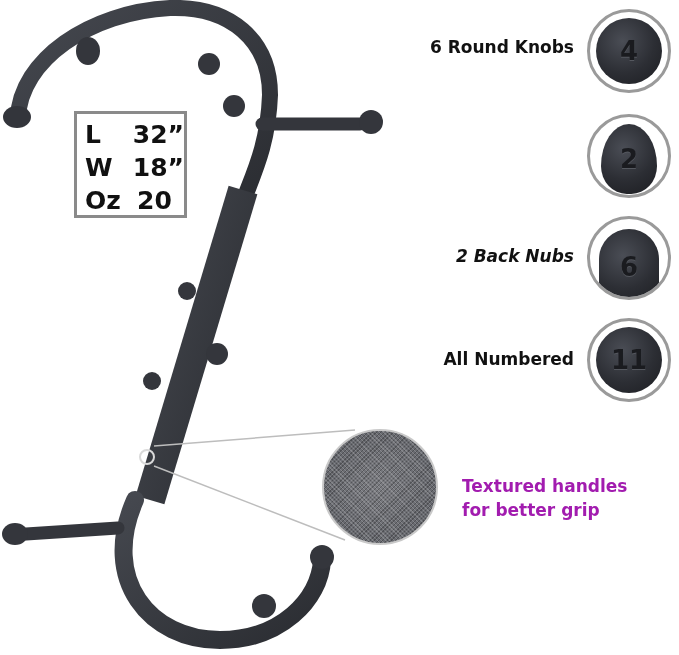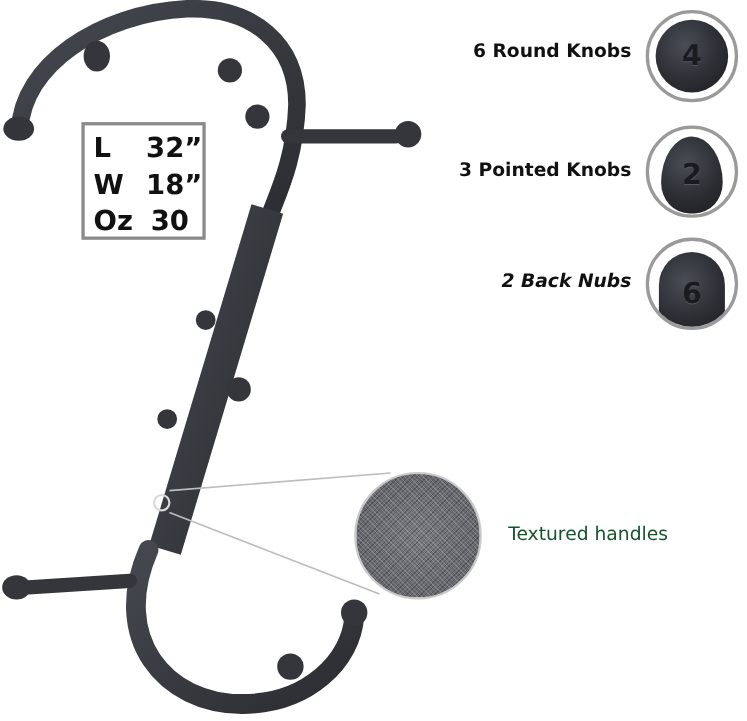--- a/index.html
+++ b/index.html
@@ -37,22 +37,22 @@
   .knob.nub { width: 60px; height: 76px; border-radius: 30px 30px 10px 10px; margin-top: 18px; }
   .texture-circle {
     position: absolute; left: 322px; top: 429px; width: 116px; height: 116px;
     border-radius: 50%; border: 2px solid #c9c9c9; box-sizing: border-box;
     background:
       repeating-linear-gradient(45deg, rgba(255,255,255,0.18) 0 1px, transparent 1px 3px),
       repeating-linear-gradient(-45deg, rgba(0,0,0,0.25) 0 1px, transparent 1px 3px),
       radial-gradient(circle at 50% 50%, #7a7b80, #5e6066);
   }
   .texture-caption {
-    position: absolute; left: 462px; top: 474px; font-weight: normal; font-size: 17px;
-    color: #14532d; line-height: 24px;
+    position: absolute; left: 462px; top: 474px; font-weight: bold; font-size: 17px;
+    color: #a21caf; line-height: 24px;
   }
 </style>
 </head>
 <body>
 
 <div class="stage">
 
   <svg class="product" width="679" height="655" viewBox="0 0 679 655">
     <defs>
       <linearGradient id="g1" x1="0" y1="0" x2="1" y2="1">
@@ -94,44 +94,50 @@
     <div class="spec-row">
       <span class="spec-key">L</span>
       <span class="spec-val">32”</span>
     </div>
     <div class="spec-row">
       <span class="spec-key">W</span>
       <span class="spec-val">18”</span>
     </div>
     <div class="spec-row">
       <span class="spec-key">Oz</span>
-      <span class="spec-val">30</span>
+      <span class="spec-val">20</span>
     </div>
   </div>
 
   <div class="feature-label" style="right:105px; top:37px;">6 Round Knobs</div>
   <div class="feature-thumb" style="left:587px; top:9px;">
     <div class="knob">
         <span>4</span>
       </div>
   </div>
 
-  <div class="feature-label" style="right:105px; top:145px;">3 Pointed Knobs</div>
   <div class="feature-thumb" style="left:587px; top:114px;">
     <div class="knob pointed">
         <span>2</span>
       </div>
   </div>
 
   <div class="feature-label" style="right:105px; top:246px;font-style:italic;">2 Back Nubs</div>
   <div class="feature-thumb" style="left:587px; top:216px;">
     <div class="knob nub">
         <span>6</span>
       </div>
   </div>
 
+  <div class="feature-label" style="right:105px; top:349px;">All Numbered</div>
+  <div class="feature-thumb" style="left:587px; top:318px;">
+    <div class="knob">
+        <span>11</span>
+      </div>
+  </div>
 
   <div class="texture-circle"></div>
   <div class="texture-caption">
     <div>Textured handles</div>
+    <div>for better grip</div>
   </div>
 
 </div>
 
 </body></html>

